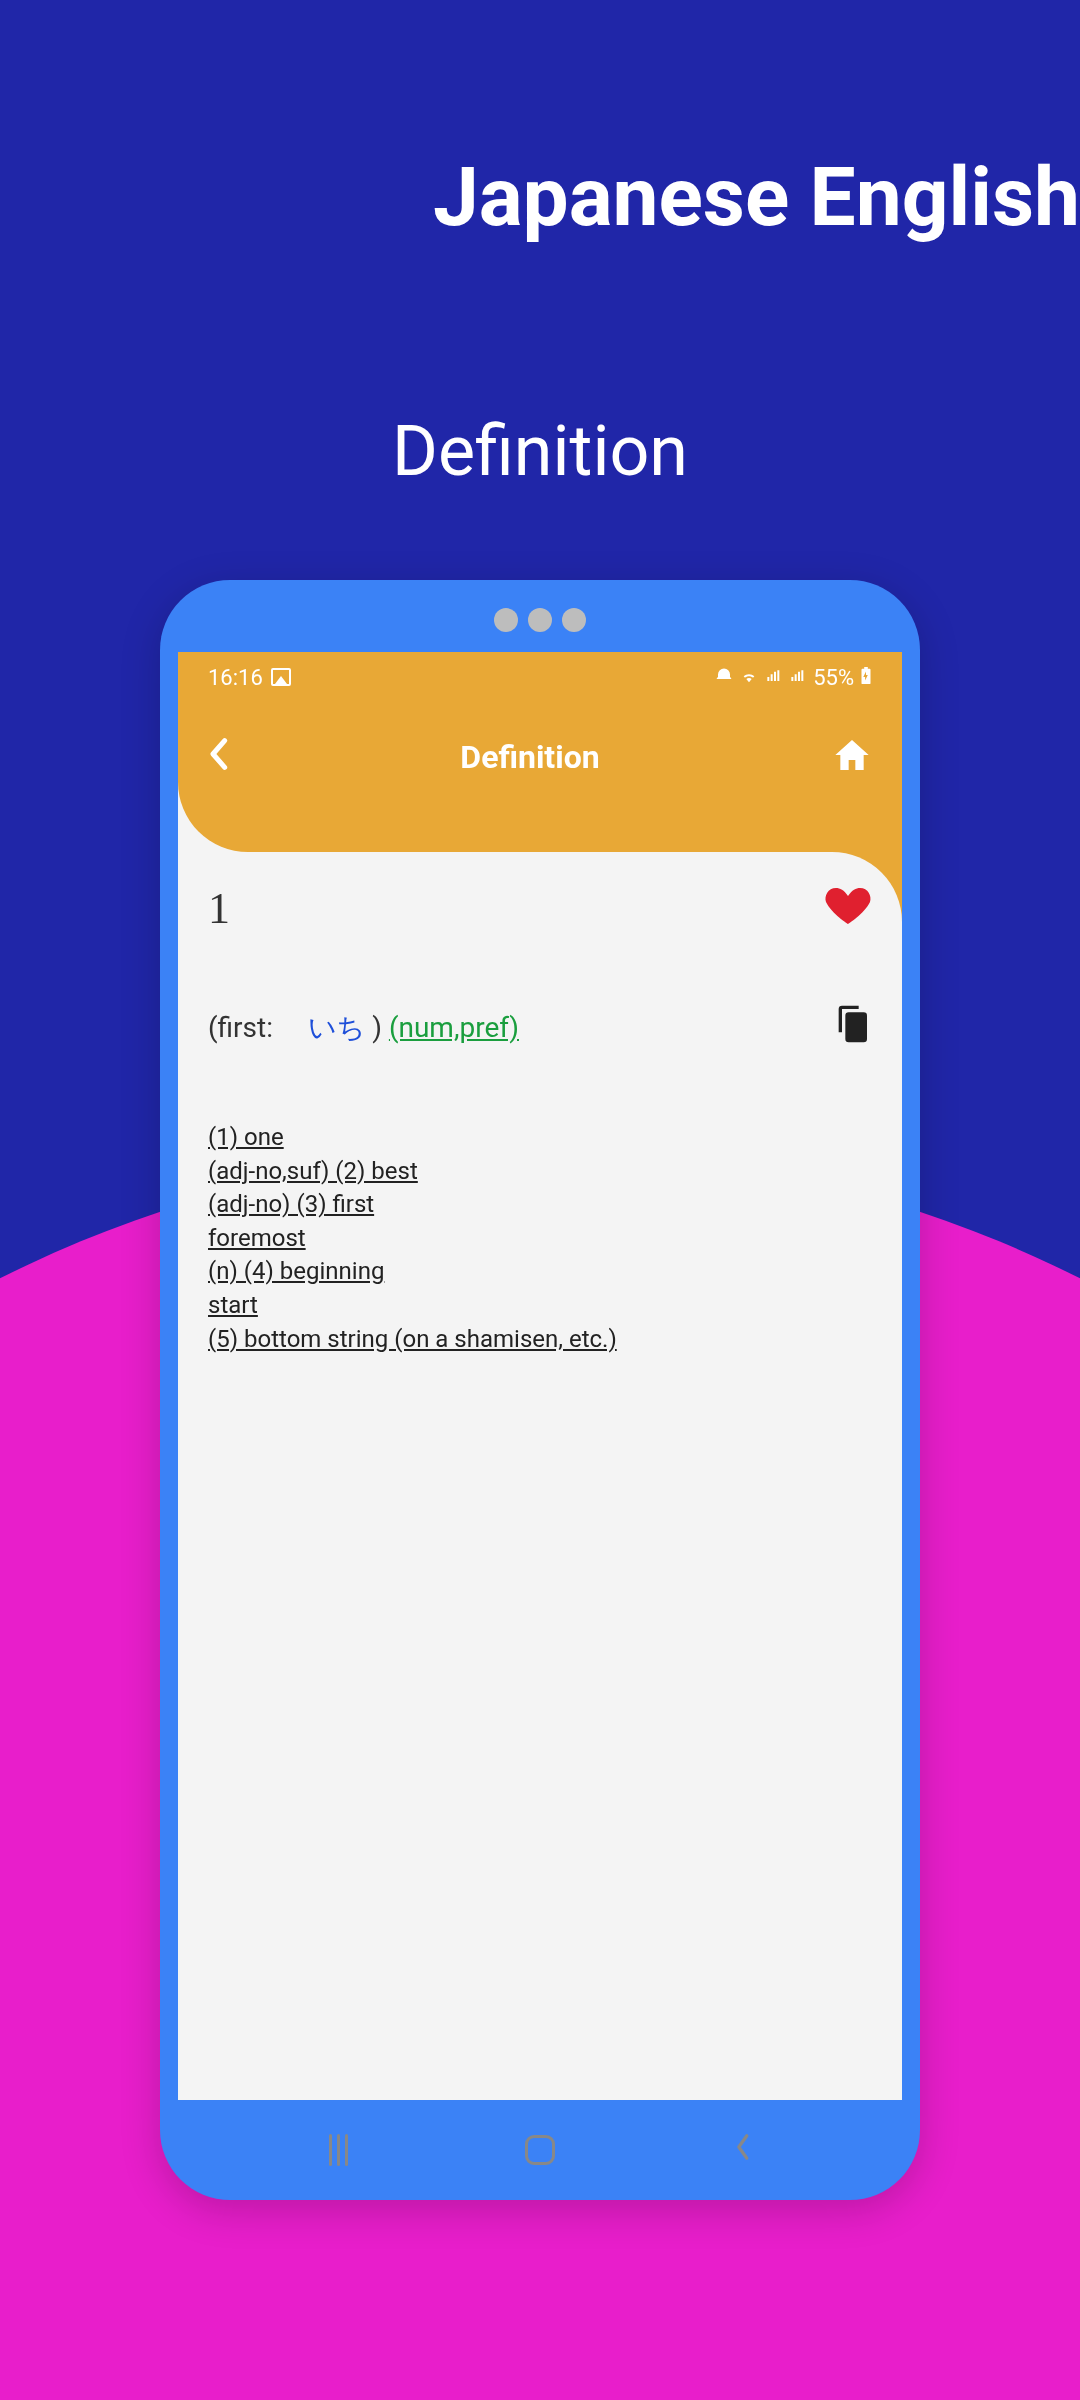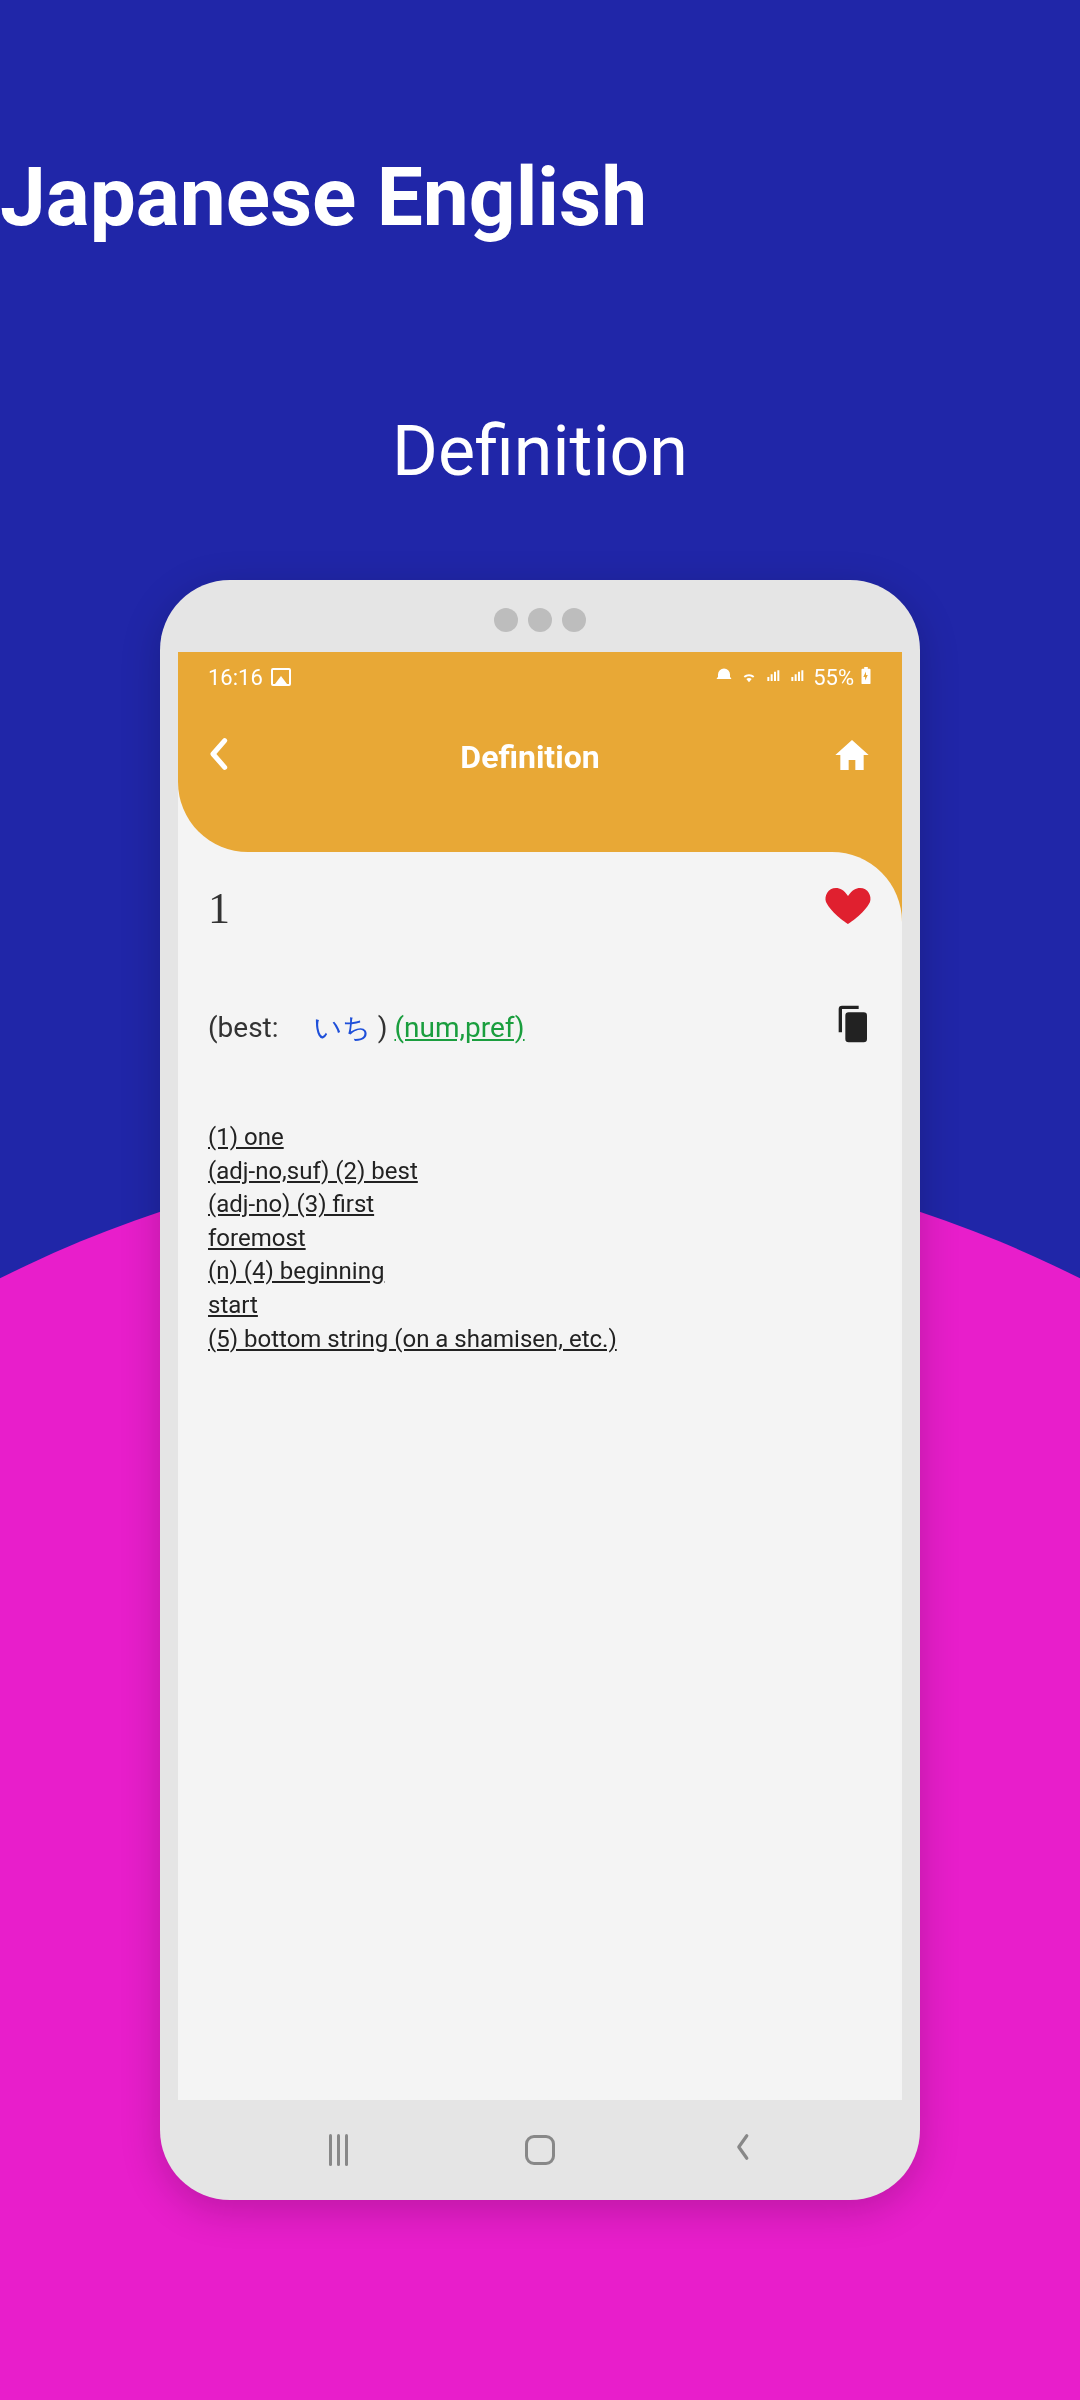--- a/index.html
+++ b/index.html
@@ -19,21 +19,21 @@
     border-radius: 50%;
     left: 50%;
     transform: translateX(-50%);
     top: 1150px;
   }
   .promo-title {
     position: absolute;
     top: 140px;
     left: 0;
     right: 0;
-    text-align: left;
+    text-align: right;
     color: white;
     font-weight: 700;
     font-size: 82px;
     line-height: 1.4;
   }
   .promo-subtitle {
     position: absolute;
     top: 410px;
     left: 0;
     right: 0;
@@ -42,21 +42,21 @@
     font-weight: 400;
     font-size: 70px;
   }
   .phone-frame {
     position: absolute;
     top: 580px;
     left: 50%;
     transform: translateX(-50%);
     width: 760px;
     height: 1620px;
-    background: #e5e5e5;
+    background: #3b82f6;
     border-radius: 70px;
     box-shadow: 0 10px 40px rgba(0,0,0,0.2);
     overflow: hidden;
   }
   .speaker-dots {
     position: absolute;
     top: 28px;
     left: 50%;
     transform: translateX(-50%);
     display: flex;
@@ -281,21 +281,21 @@
         <div class="word">1</div>
         <div class="heart-icon">
           <svg viewBox="0 0 24 24" fill="#e0202f">
               <path d="M12 21s-8-5-11-11c-1-3 1-7 5-7 2 0 4 1 6 4 2-3 4-4 6-4 4 0 6 4 5 7-3 6-11 11-11 11z"></path>
             </svg>
         </div>
       </div>
 
       <div class="reading-row">
         <div>
-          <span class="reading-text">(best: </span><span class="reading-hira">いち</span><span class="reading-text"> ) </span><span class="reading-pos">(num,pref)</span>
+          <span class="reading-text">(first: </span><span class="reading-hira">いち</span><span class="reading-text"> ) </span><span class="reading-pos">(num,pref)</span>
         </div>
         <div class="copy-icon">
           <svg viewBox="0 0 24 24">
               <path d="M16 1H6a2 2 0 00-2 2v14h2V3h10V1zm3 4H10a2 2 0 00-2 2v14a2 2 0 002 2h9a2 2 0 002-2V7a2 2 0 00-2-2z"></path>
             </svg>
         </div>
       </div>
 
       <div class="definitions">(1) one
 (adj-no,suf) (2) best

